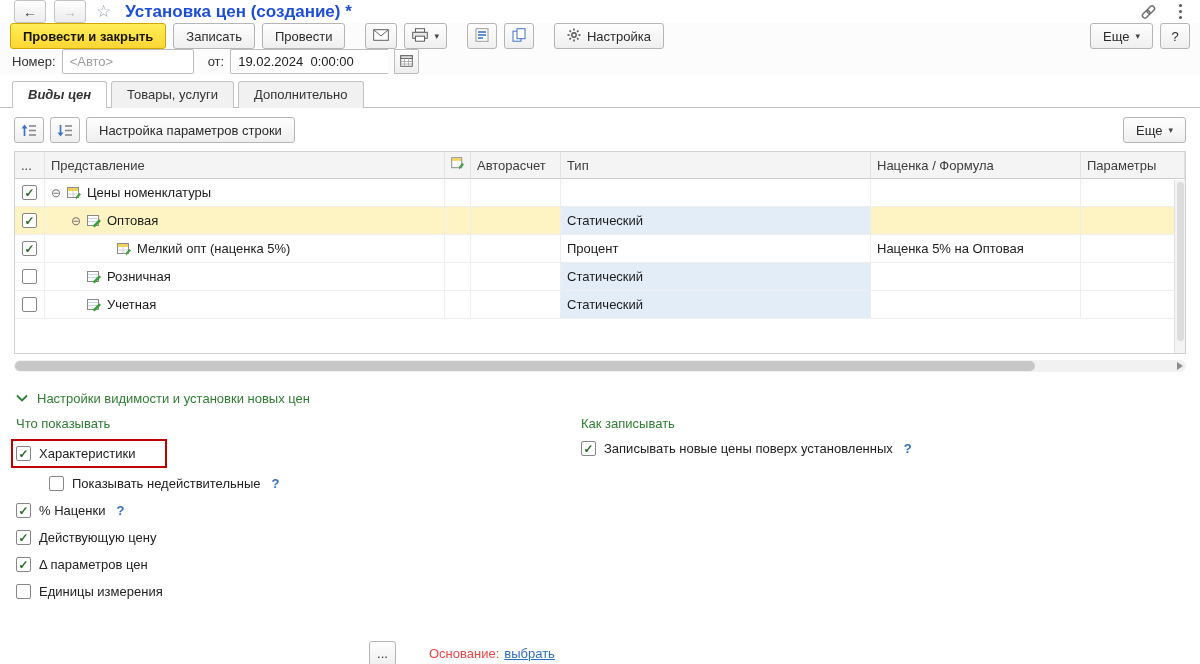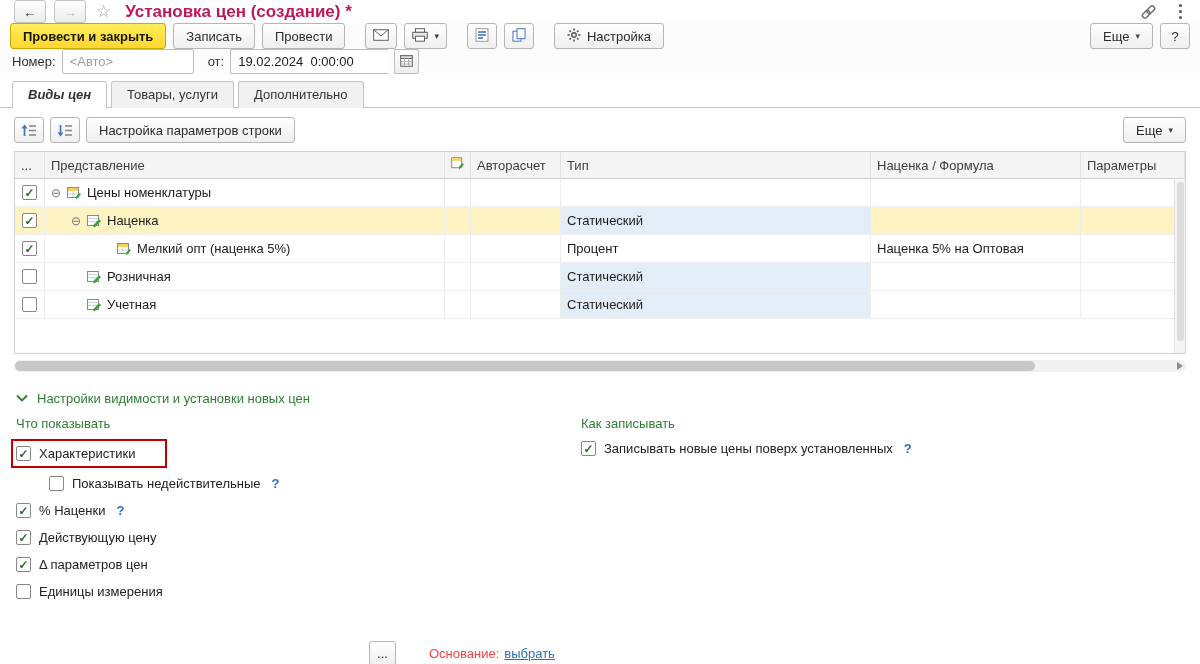--- a/index.html
+++ b/index.html
@@ -10,21 +10,21 @@
   }
   .window { display:flex; flex-direction:column; height:100%; }
 
   
   .titlebar { height:37px; display:flex; align-items:center; gap:8px; padding:0 14px; background:#fff; }
   .navbtn { width:32px; height:23px; border:1px solid #c3c3c3; border-radius:3px;
             background:linear-gradient(#fefefe,#ececec); display:flex; align-items:center; justify-content:center;
             font-size:14px; color:#3c3c3c; cursor:pointer; }
   .navbtn.disabled { color:#b9b9b9; }
   .star { font-size:17px; color:#9aa0a6; cursor:pointer; margin-left:2px; }
-  .page-title { font-size:17px; font-weight:600; color:#be185d; margin-left:6px; white-space:nowrap; }
+  .page-title { font-size:17px; font-weight:600; color:#1d4ed8; margin-left:6px; white-space:nowrap; }
   .titlebar-right { margin-left:auto; display:flex; align-items:center; gap:18px; }
   .tb-ic { cursor:pointer; display:flex; align-items:center; }
   .vdots { display:flex; flex-direction:column; gap:3px; padding:2px 4px; cursor:pointer; }
   .vdots i { width:3px; height:3px; border-radius:50%; background:#555; }
 
   
   .cmdbar { height:36px; display:flex; align-items:center; gap:7px; padding:0 10px; background:#fcfcfc; }
   .btn { height:26px; padding:0 12px; border:1px solid #b5b5b5; border-radius:3px;
          background:linear-gradient(#fefefe,#efefef); font:inherit; color:#2b2b2b;
          display:inline-flex; align-items:center; gap:6px; cursor:pointer; white-space:nowrap; }
@@ -300,21 +300,21 @@
         <div class="td ind1 sel">
           <span class="exp">⊖</span>
           <span class="ricon">
               <svg width="15" height="14" viewBox="0 0 15 14">
                 <rect x="0.5" y="1.5" width="11" height="10" fill="#fff" stroke="#8a8a8a"></rect>
                 <line x1="1" y1="4.5" x2="11" y2="4.5" stroke="#c3d4e8"></line>
                 <line x1="1" y1="7.5" x2="11" y2="7.5" stroke="#c3d4e8"></line>
                 <path d="M7.5 13.5 L14 7 L12.2 5.2 L5.7 11.7 Z" fill="#35a035"></path>
               </svg>
             </span>
-          <span>Наценка</span>
+          <span>Оптовая</span>
         </div>
         <div class="td sel"></div>
         <div class="td sel"></div>
         <div class="td blue">Статический</div>
         <div class="td sel"></div>
         <div class="td sel"></div>
 
         <div class="td c-cb">
             <span class="cb">✓</span>
           </div>

